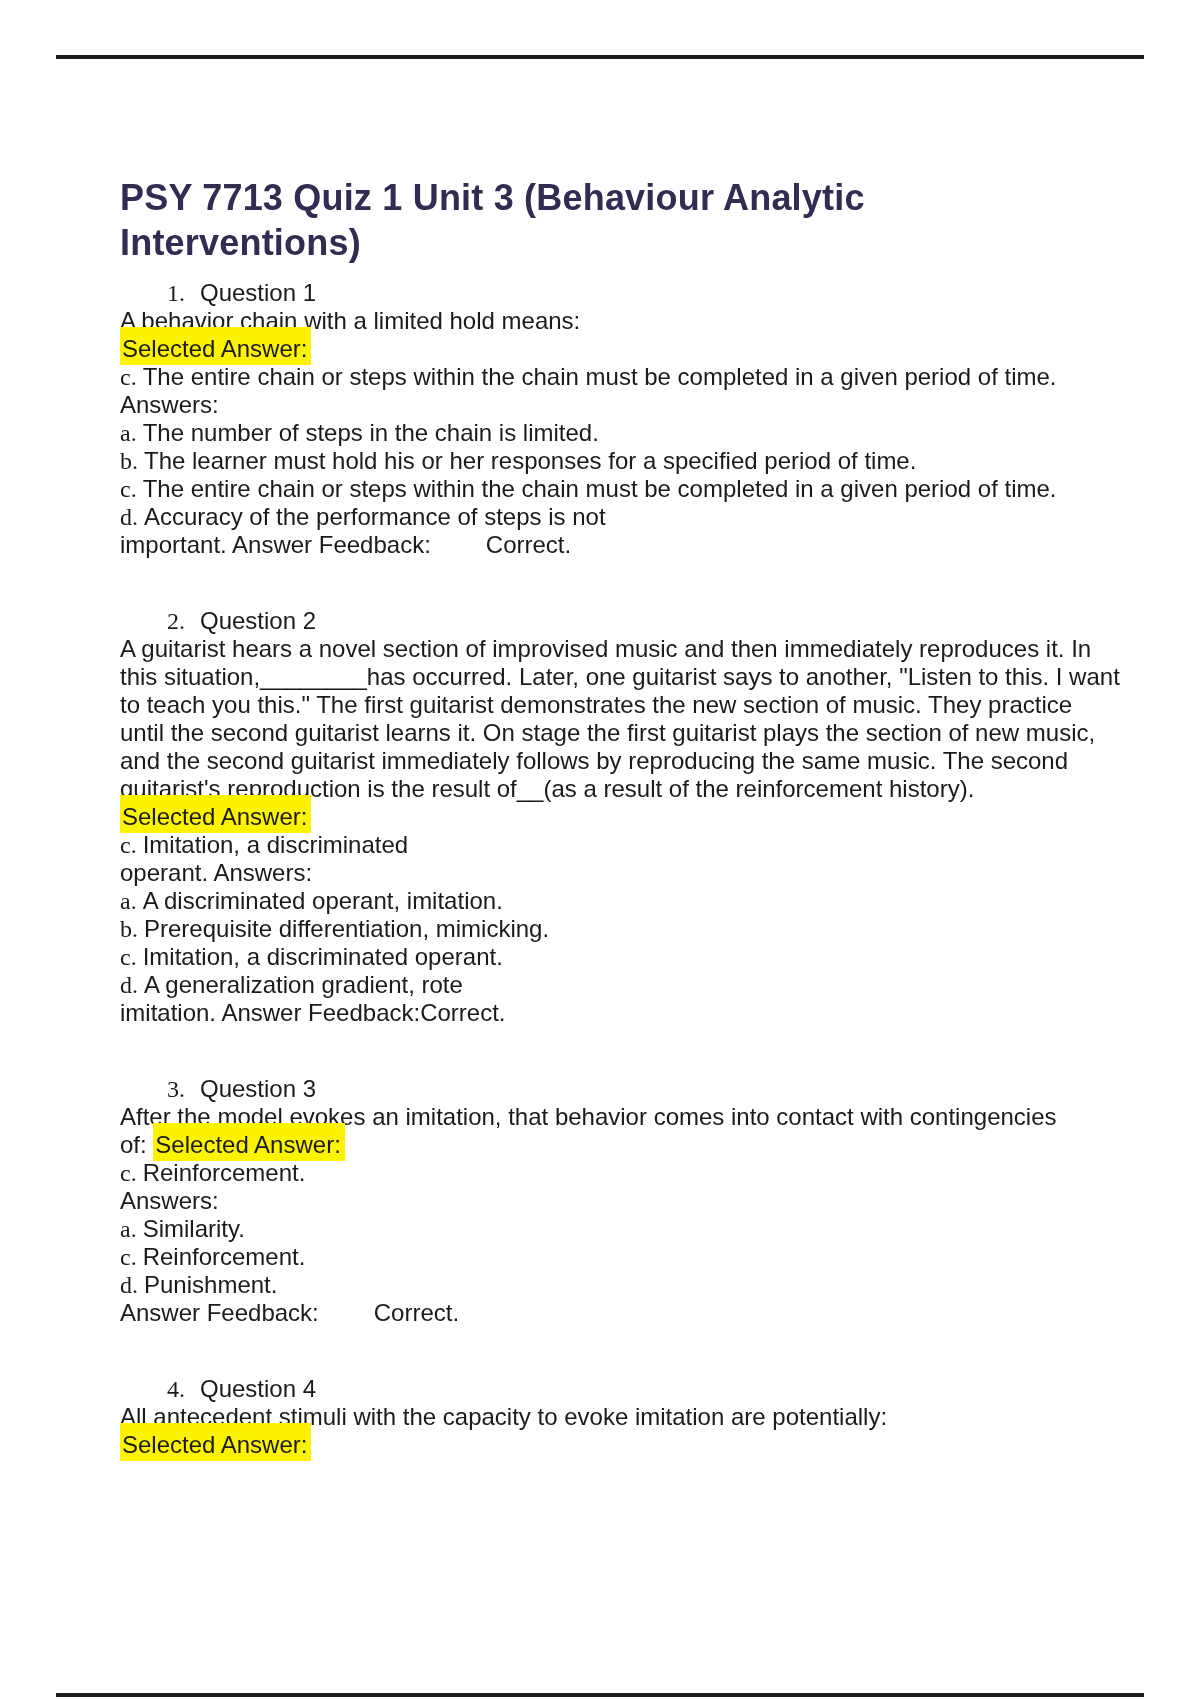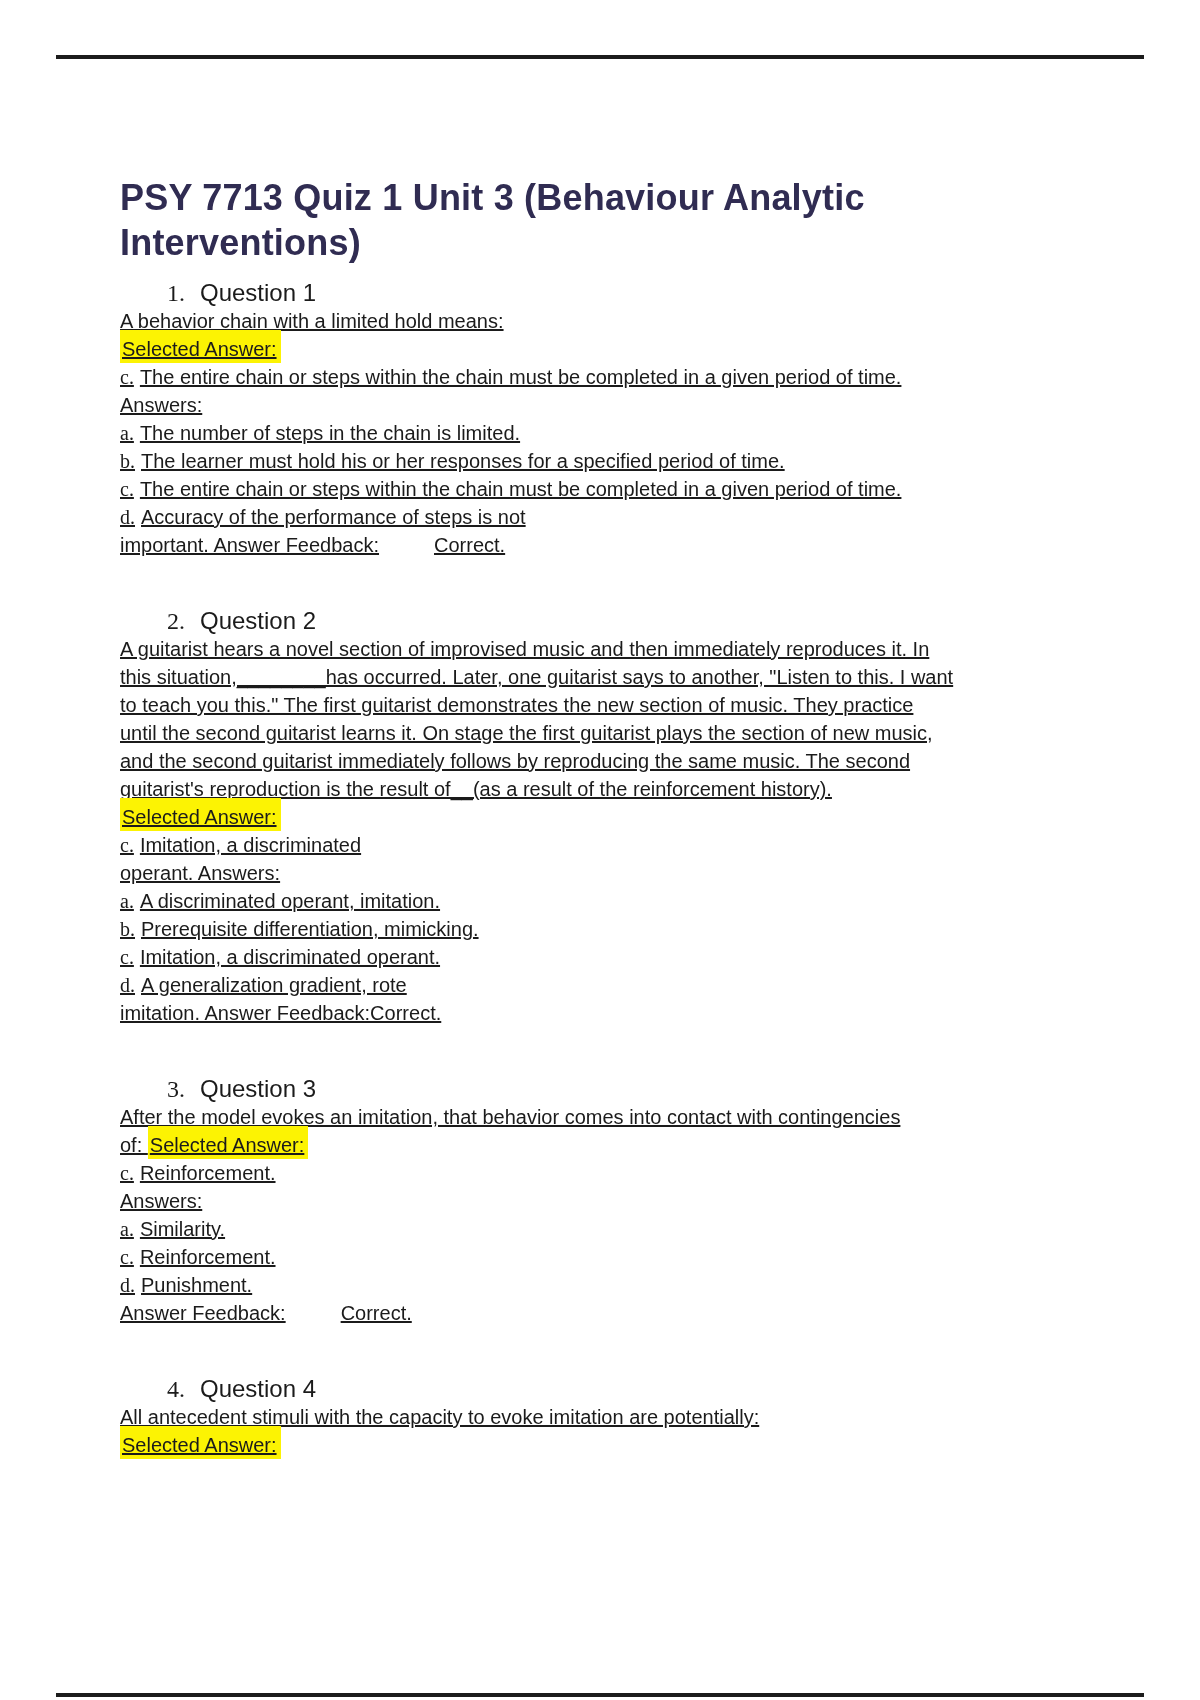--- a/index.html
+++ b/index.html
@@ -27,23 +27,22 @@
   .q-header{
     padding-left:47px;
     font-size:24px;line-height:28px;
     white-space:nowrap;
   }
   .q-num{
     font-family:"Liberation Serif",serif;
     display:inline-block;min-width:33px;
   }
   .line{
-    font-size:20px;line-height:28px;
+    font-size:24px;line-height:28px;
     white-space:nowrap;
-    text-decoration:underline;
   }
   .pre{
     font-family:"Liberation Serif",serif;
     margin-right:6px;
   }
   .hl{
     background:var(--highlight,#fcf303);
     padding:8px 4px 3px 2px;
   }
   .tab{margin-left:55px;text-align:center;}

